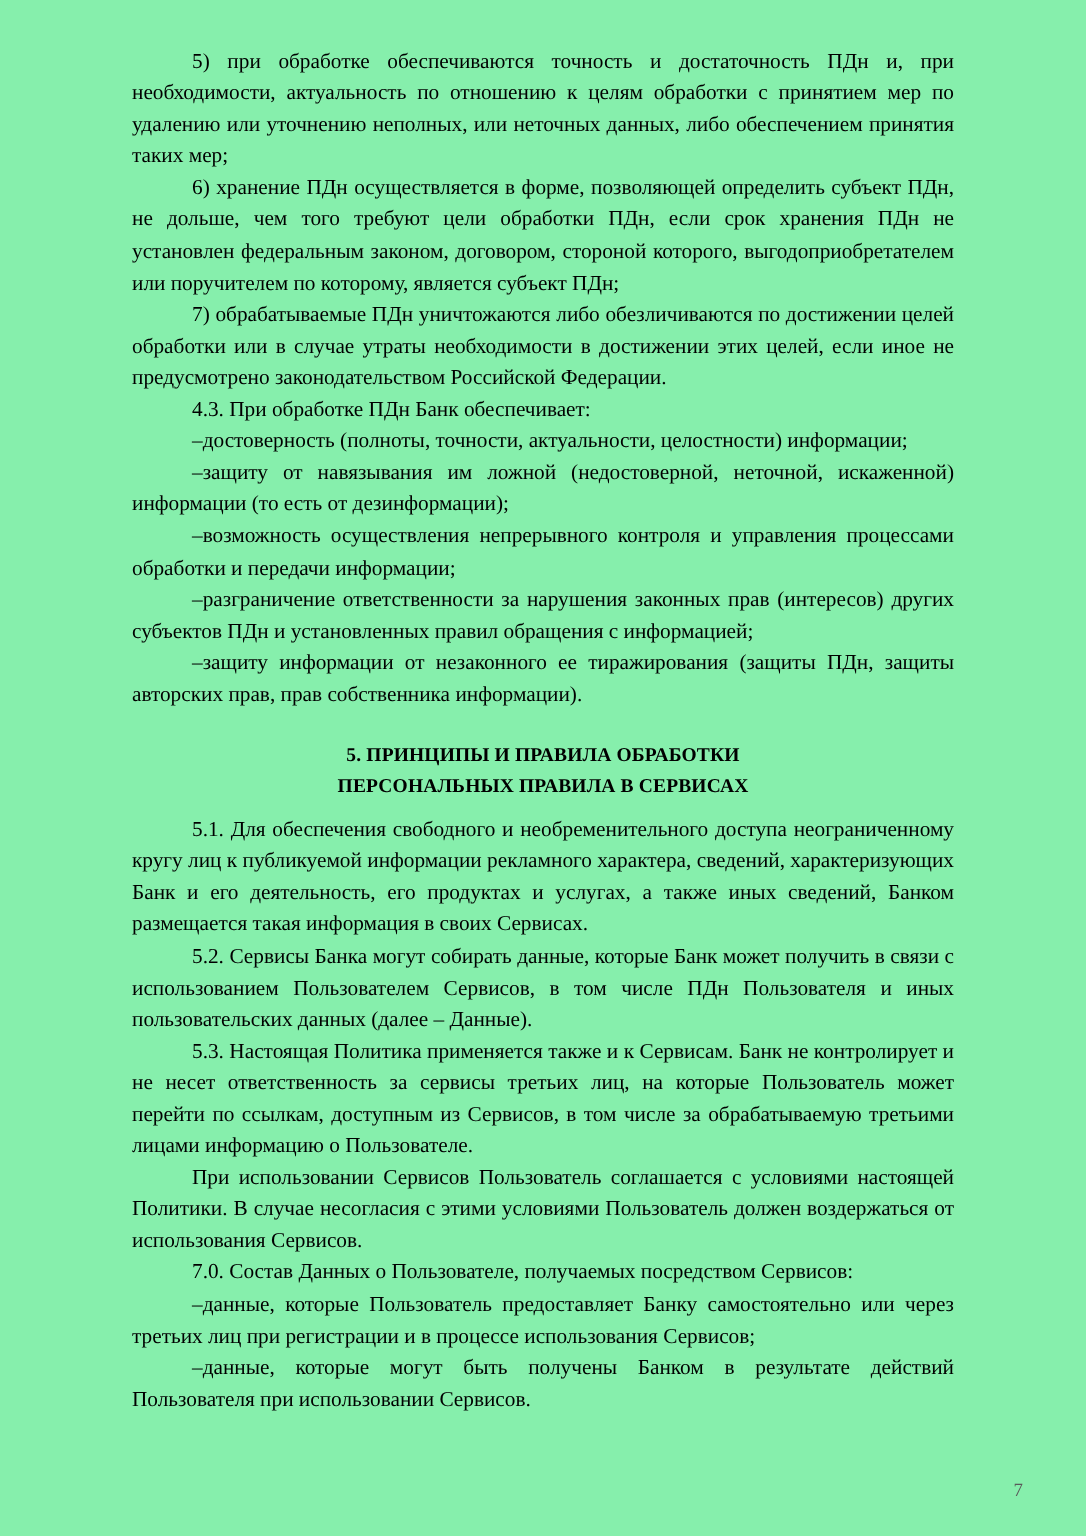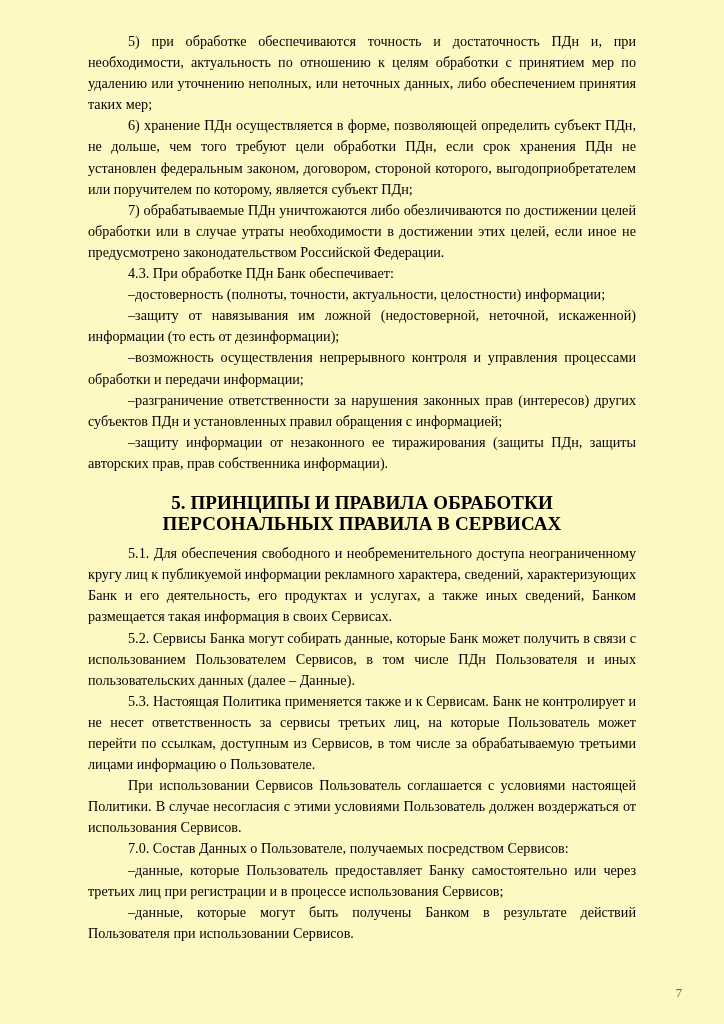--- a/index.html
+++ b/index.html
@@ -10,21 +10,21 @@
   }
   body {
     font-family: "Liberation Serif", "DejaVu Serif", serif;
     color: #000000;
   }
   .page {
     position: relative;
     width: 724px;
     height: 1024px;
     box-sizing: border-box;
-    background: #fef9c3;
+    background: #86efac;
     overflow: hidden;
   }
   .content {
     position: absolute;
     left: 88px;
     top: 31px;
     width: 548px;
   }
   .para {
     margin: 0;
@@ -40,21 +40,21 @@
     text-indent: 40px;
   }
   .heading-block {
     margin: 0;
     padding-top: 18px;
     padding-bottom: 9px;
     text-align: center;
   }
   .heading-line {
     display: block;
-    font-size: 19px;
+    font-size: 13px;
     line-height: 21.1px;
     font-weight: bold;
     text-indent: 0;
     letter-spacing: 0.1px;
   }
   .page-number {
     position: absolute;
     right: 42px;
     bottom: 24px;
     font-size: 12.6px;

